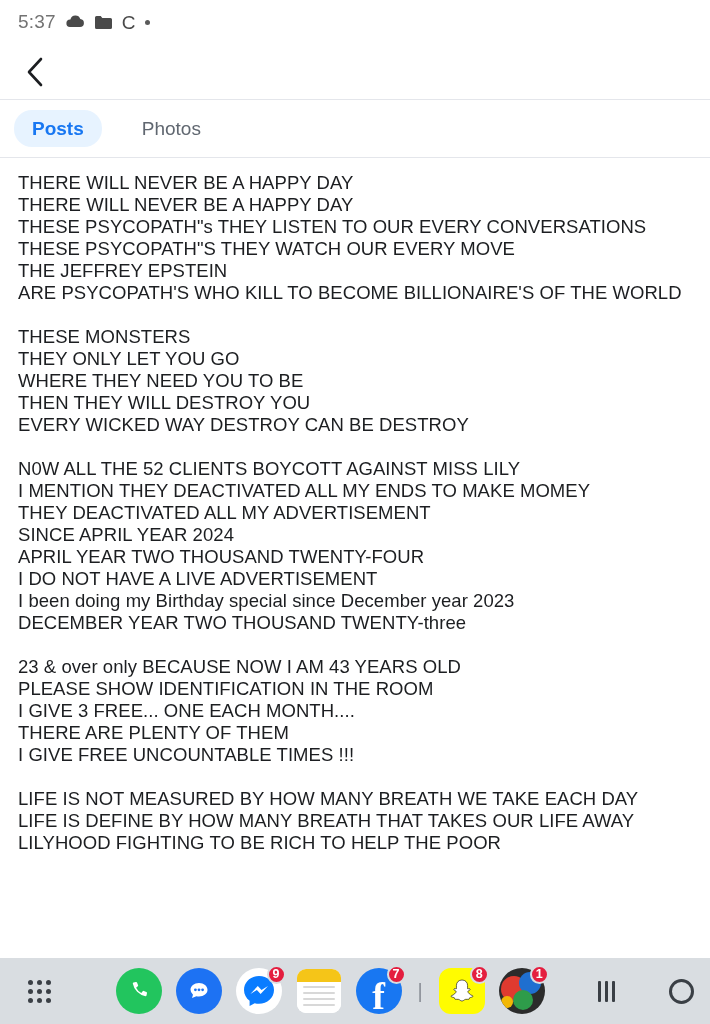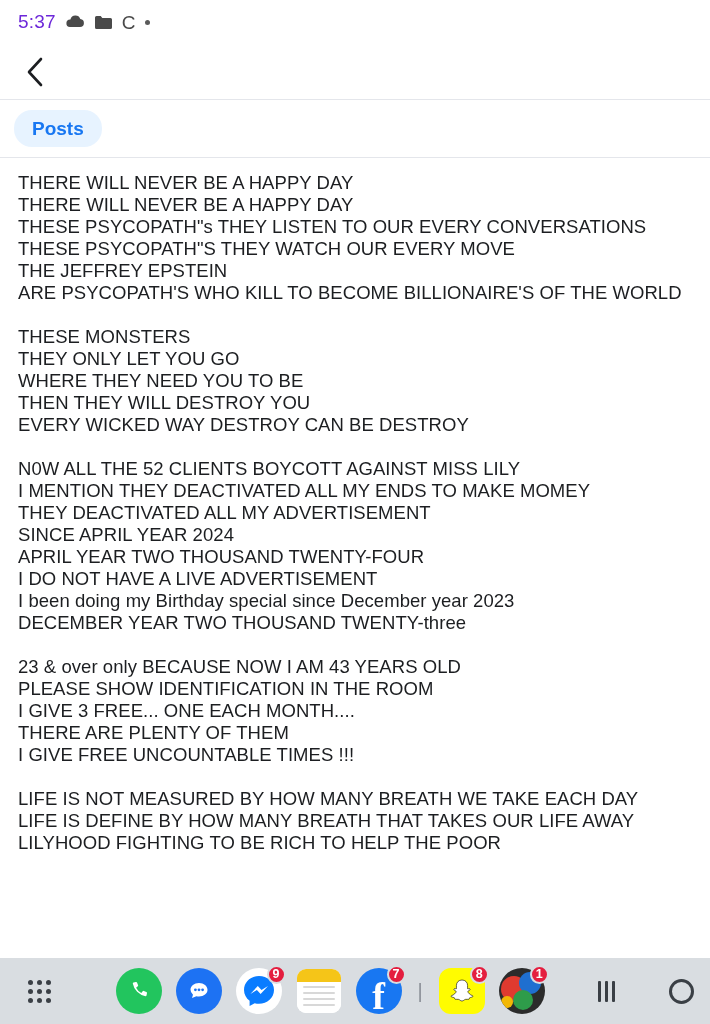--- a/index.html
+++ b/index.html
@@ -22,21 +22,21 @@
     height: 44px;
     flex: 0 0 44px;
     display: flex;
     align-items: center;
     padding: 0 18px;
     gap: 9px;
     background: #ffffff;
   }
   .status-time {
     font-size: 19px;
-    color: #6d28d9;
+    color: #737373;
     letter-spacing: 0.2px;
   }
   .status-icons {
     display: flex;
     align-items: center;
     gap: 9px;
   }
   .si {
     color: #3d3d3d;
     display: inline-flex;
@@ -264,20 +264,21 @@
   <div class="nav-bar">
     <div class="back-btn">
       <svg width="22" height="32" viewBox="0 0 22 32">
         <path d="M17 3 L5 16 L17 29" fill="none" stroke="#1c1e21" stroke-width="2.6" stroke-linecap="round" stroke-linejoin="round"></path>
       </svg>
     </div>
   </div>
 
   <div class="tabs">
     <div class="tab active">Posts</div>
+    <div class="tab">Photos</div>
   </div>
 
   <div class="content">
     <div class="post-text">THERE WILL NEVER BE A HAPPY DAY
 THERE WILL NEVER BE A HAPPY DAY
 THESE PSYCOPATH"s THEY LISTEN TO OUR EVERY CONVERSATIONS
 THESE PSYCOPATH"S THEY WATCH OUR EVERY MOVE
 THE JEFFREY EPSTEIN
 ARE PSYCOPATH'S WHO KILL TO BECOME BILLIONAIRE'S OF THE WORLD
 

